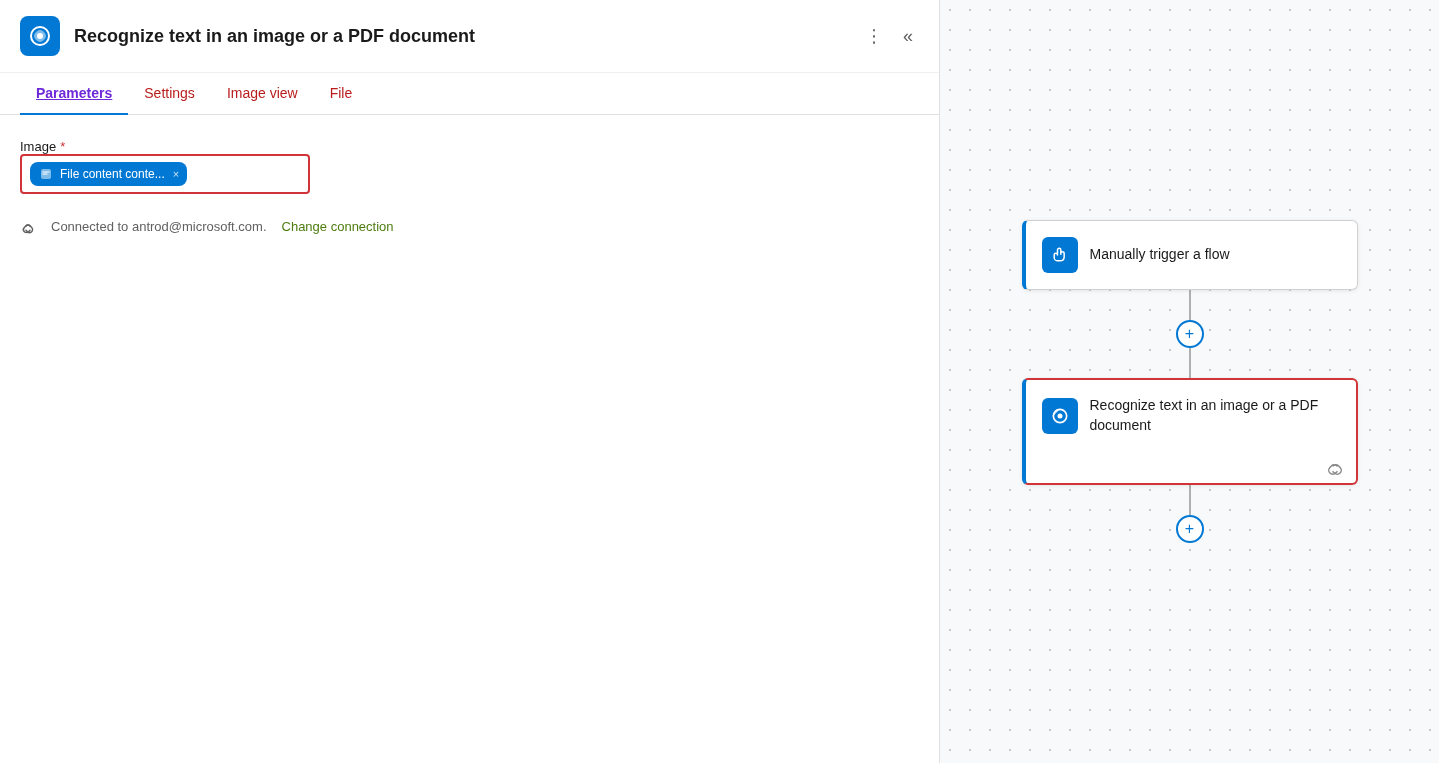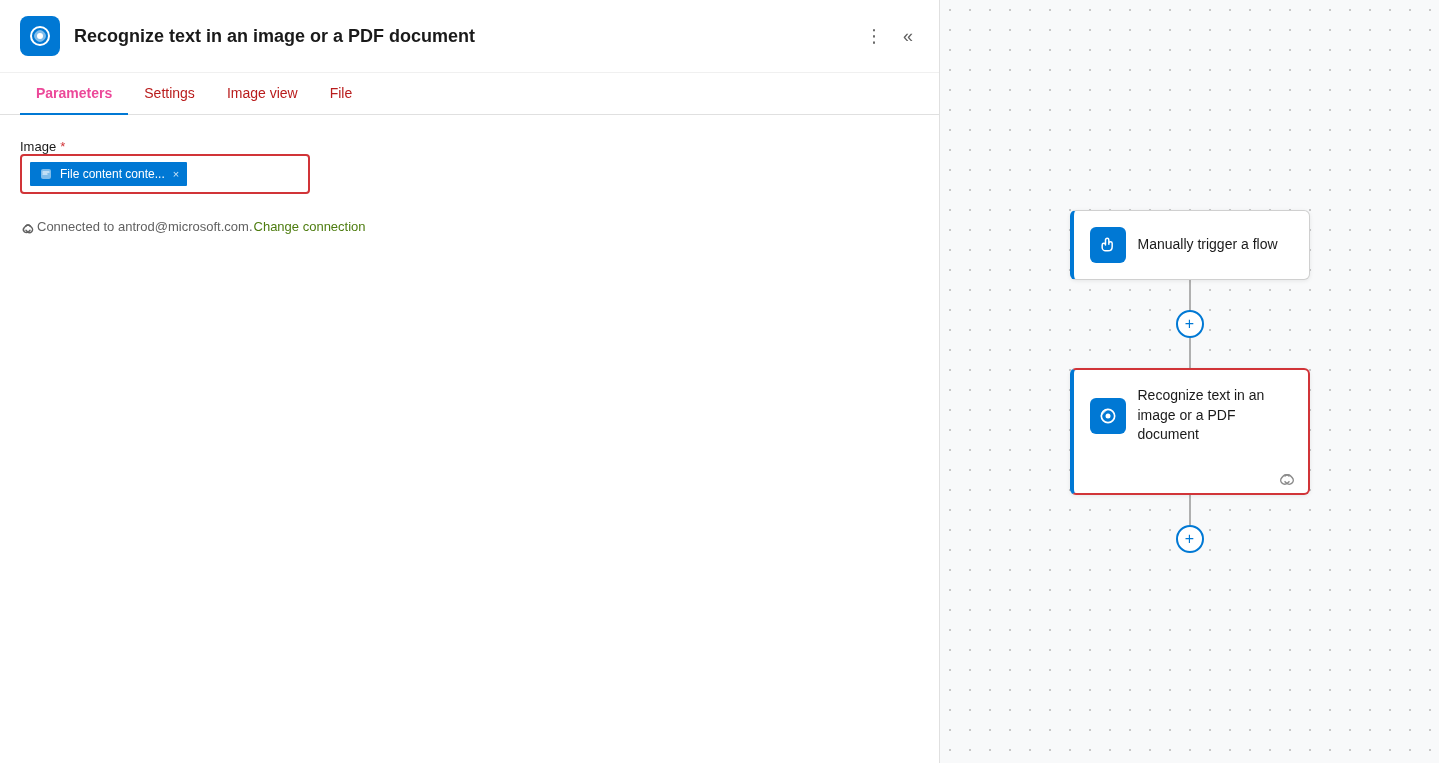--- a/index.html
+++ b/index.html
@@ -83,23 +83,24 @@
     .tab {
       padding: 12px 16px;
       font-size: 14px;
       cursor: pointer;
       color: #b91c1c;
       border-bottom: 2px solid transparent;
       margin-bottom: -1px;
     }
 
     .tab.active {
-      color: #ec4899;
+      color: #6d28d9;
       border-bottom: 2px solid #0078d4;
       font-weight: 600;
+      text-decoration: underline;
     }
 
     
     .panel-body {
       padding: 24px 20px;
       flex: 1;
     }
 
     
     .field-group {
@@ -124,21 +125,21 @@
       border-radius: 4px;
       padding: 6px 8px;
       display: inline-flex;
       align-items: center;
       min-width: 290px;
     }
 
     .token-chip {
       background: #0078d4;
       color: white;
-      border-radius: 1px;
+      border-radius: 8px;
       padding: 4px 8px;
       font-size: 12px;
       display: flex;
       align-items: center;
       gap: 6px;
       cursor: default;
     }
 
     .token-icon {
       width: 16px;
@@ -151,21 +152,21 @@
     .token-close {
       cursor: pointer;
       font-size: 11px;
       opacity: 0.8;
       margin-left: 2px;
     }
 
     .connection-info {
       display: flex;
       align-items: center;
-      gap: 1px;
+      gap: 15px;
       font-size: 13px;
       color: #616161;
     }
 
     .connection-link {
       color: #4d7c0f;
       cursor: pointer;
       text-decoration: none;
     }
 
@@ -186,21 +187,21 @@
       flex-direction: column;
       align-items: center;
       gap: 0;
     }
 
     
     .flow-node {
       background: white;
       border: 1px solid #d0d0d0;
       border-radius: 6px;
-      width: 240px;
+      width: 336px;
       padding: 0;
       position: relative;
       box-shadow: 0 1px 4px rgba(0,0,0,0.08);
     }
 
     .flow-node-inner {
       display: flex;
       align-items: center;
       gap: 12px;
       padding: 16px;

